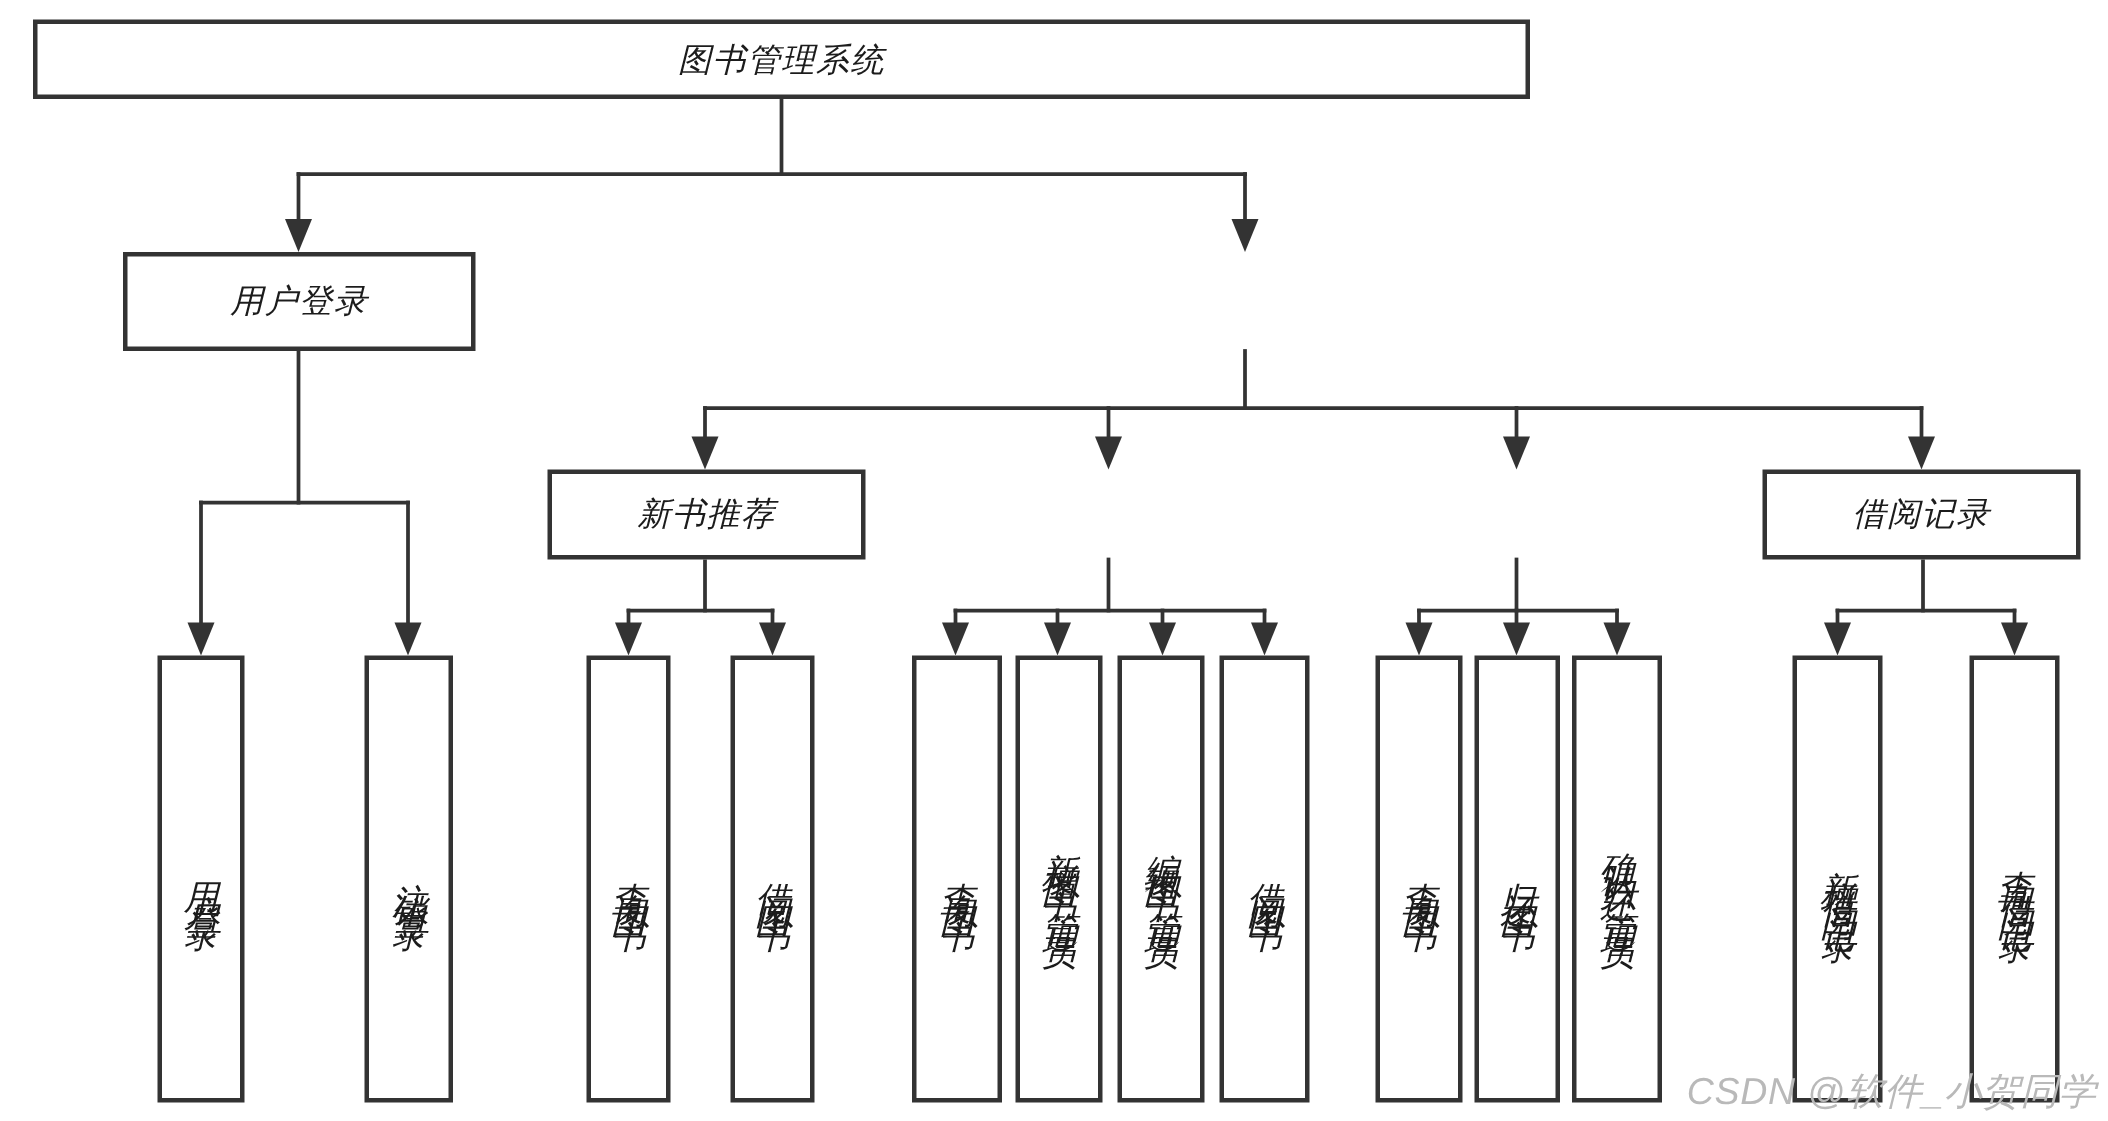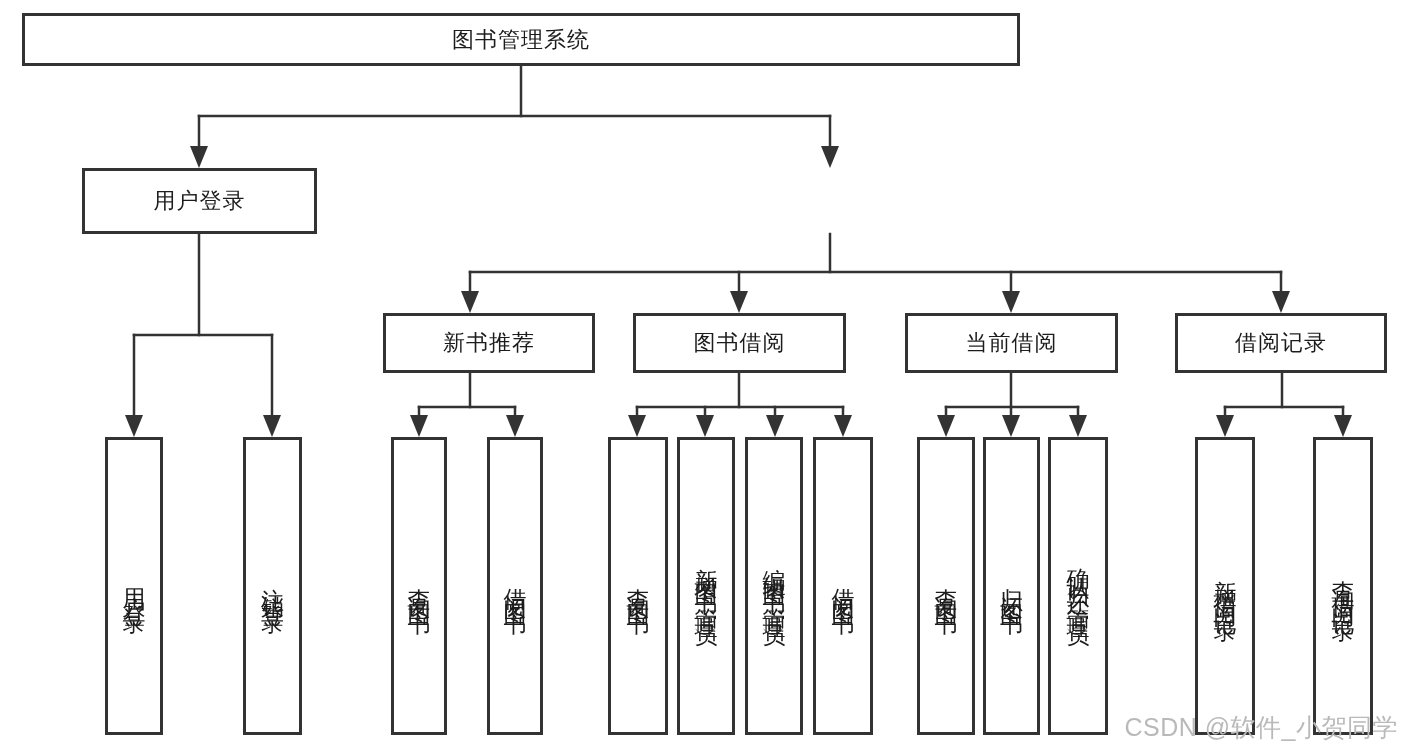--- a/index.html
+++ b/index.html
@@ -1,19 +1,19 @@
 <!DOCTYPE html>
 <html style="--line: #333333; --text: #1c1c1c; --watermark: #b9b9b9; --bg: #ffffff;"><head>
 <meta charset="utf-8">
 <style>
   :root { --line:#333333; --text:#1c1c1c; --watermark:#b9b9b9; --bg:#ffffff; }
   * { box-sizing:border-box; margin:0; padding:0; }
   html,body { background:var(--bg); }
   body { font-family:"Liberation Sans","DejaVu Sans",sans-serif; color:var(--text); }
-  .canvas { position:relative; width:1405px; height:747px; background:var(--bg); overflow:hidden; }
+  .canvas { position:relative; width:1405px; height:747px; background:var(--bg); overflow:hidden;font-style:italic; }
   .wires { position:absolute; left:0; top:0; width:1405px; height:747px; }
   .wire { stroke:var(--line); stroke-width:2.5; stroke-linecap:square; }
   .arrow { fill:var(--line); stroke:none; }
   .box { position:absolute; border:3px solid var(--line); background:var(--bg);
          display:flex; align-items:center; justify-content:center; }
   .hlabel { font-size:22px; letter-spacing:1px; white-space:nowrap; color:var(--text); }
   .leaf { top:437px; height:298px; }
   .vtext { writing-mode:vertical-rl; text-orientation:mixed; font-size:23px;
            letter-spacing:8px; line-height:1; white-space:nowrap; color:var(--text); }
   .watermark { position:absolute; right:7px; bottom:3px; font-size:25px;
@@ -87,28 +87,22 @@
   </svg>
 
   <div class="box" style="left:22px;top:13px;width:998px;height:53px">
     <span class="hlabel">图书管理系统</span>
   </div>
 
   <div class="box" style="left:82px;top:168px;width:235px;height:66px">
     <span class="hlabel">用户登录</span>
   </div>
 
-  <div class="box" style="left:383px;top:313px;width:212px;height:60px">
+  <div class="box" style="left:365px;top:313px;width:212px;height:60px">
     <span class="hlabel">新书推荐</span>
-  </div>
-  <div class="box" style="left:633px;top:313px;width:213px;height:60px">
-    <span class="hlabel">图书借阅</span>
-  </div>
-  <div class="box" style="left:905px;top:313px;width:213px;height:60px">
-    <span class="hlabel">当前借阅</span>
   </div>
   <div class="box" style="left:1175px;top:313px;width:212px;height:60px">
     <span class="hlabel">借阅记录</span>
   </div>
 
   <div class="box leaf" style="left:105px;width:58px">
     <span class="vtext">用户登录</span>
   </div>
   <div class="box leaf" style="left:243px;width:59px">
     <span class="vtext">注销登录</span>

